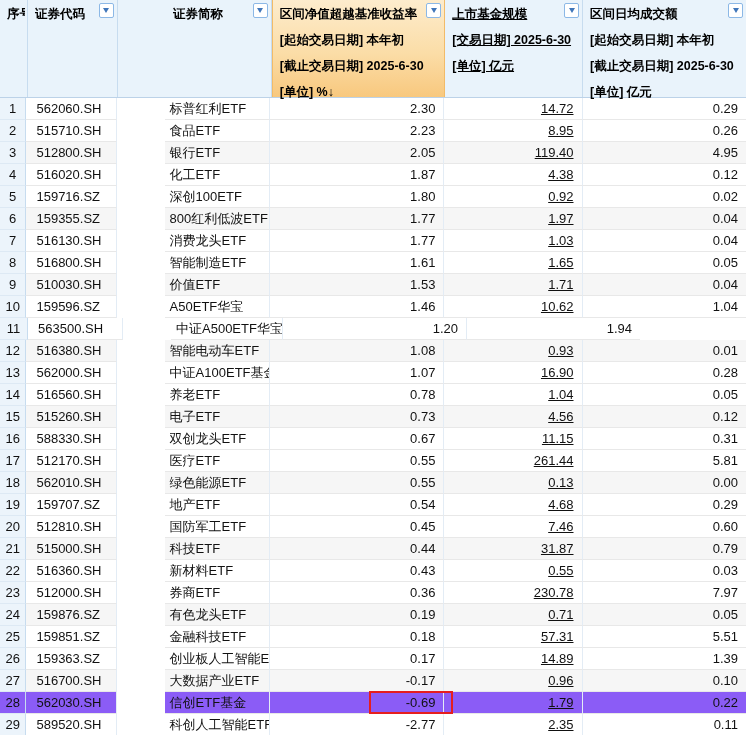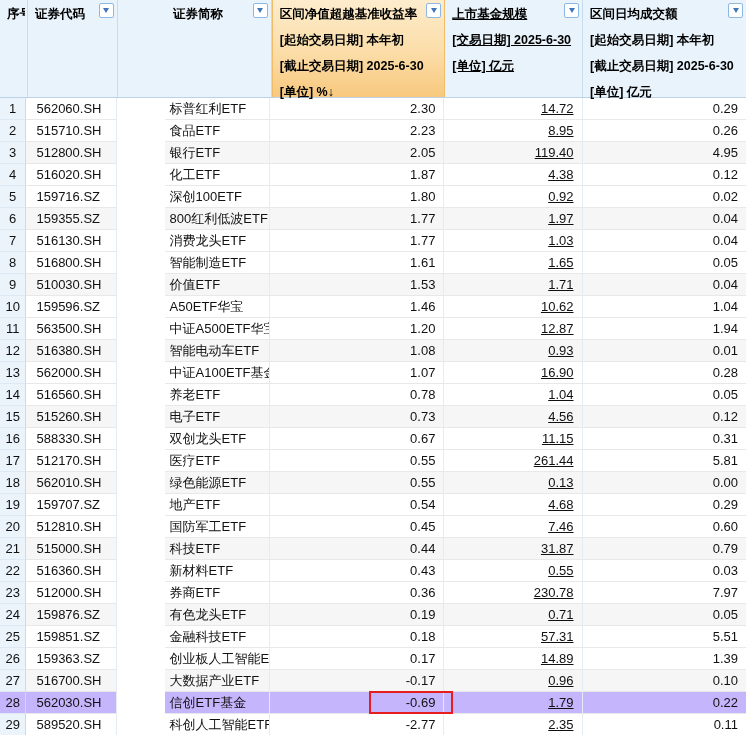--- a/index.html
+++ b/index.html
@@ -32,21 +32,21 @@
 
   
   #rows { width: 746px; }
   .row { display: flex; height: 22px; font-size: 13px; line-height: 21px; background: #fff; }
   .cell { position: relative; border-right: 1px solid #e3ecf5; border-bottom: 1px solid #e8e8e8;
           overflow: visible; white-space: nowrap; color: #111; cursor: default; }
   .cell:last-child { border-right: none; }
   .cell.c-idx { background: #ecf4fb; text-align: center; border-right: 1px solid #c7dcef;
                 border-bottom: 1px solid #dde9f4; }
   .row.stripe .cell:not(.c-idx) { background: #f6f6f6; }
-  .row.selected .cell, .row.selected .cell.c-idx { background: #c4b5fd; }
+  .row.selected .cell, .row.selected .cell.c-idx { background: #8b5cf6; }
   .cell.c-code { padding-left: 10px; }
   .cell.c-name { padding-left: 5px; overflow: hidden; text-overflow: clip; }
   .cell.c-return, .cell.c-scale, .cell.c-volume { text-align: right; padding-right: 8px; }
 
   
   .red-box { position: absolute; top: -1px; bottom: -1px; left: 99px; right: -10px;
              border: 2px solid #e61e1e; z-index: 4; pointer-events: none; }
 </style>
 </head>
 <body>
@@ -183,21 +183,20 @@
         <div class="cell c-name">A50ETF华宝</div>
         <div class="cell c-return">1.46</div>
         <div class="cell c-scale">10.62</div>
         <div class="cell c-volume">1.04</div>
       </div>
       <div class="row">
         <div class="cell c-idx">11</div>
         <div class="cell c-code">563500.SH</div>
         <div class="cell c-name">中证A500ETF华宝</div>
         <div class="cell c-return">1.20</div>
-        <div class="cell c-scale">12.87</div>
         <div class="cell c-volume">1.94</div>
       </div>
       <div class="row stripe">
         <div class="cell c-idx">12</div>
         <div class="cell c-code">516380.SH</div>
         <div class="cell c-name">智能电动车ETF</div>
         <div class="cell c-return">1.08</div>
         <div class="cell c-scale">0.93</div>
         <div class="cell c-volume">0.01</div>
       </div>

